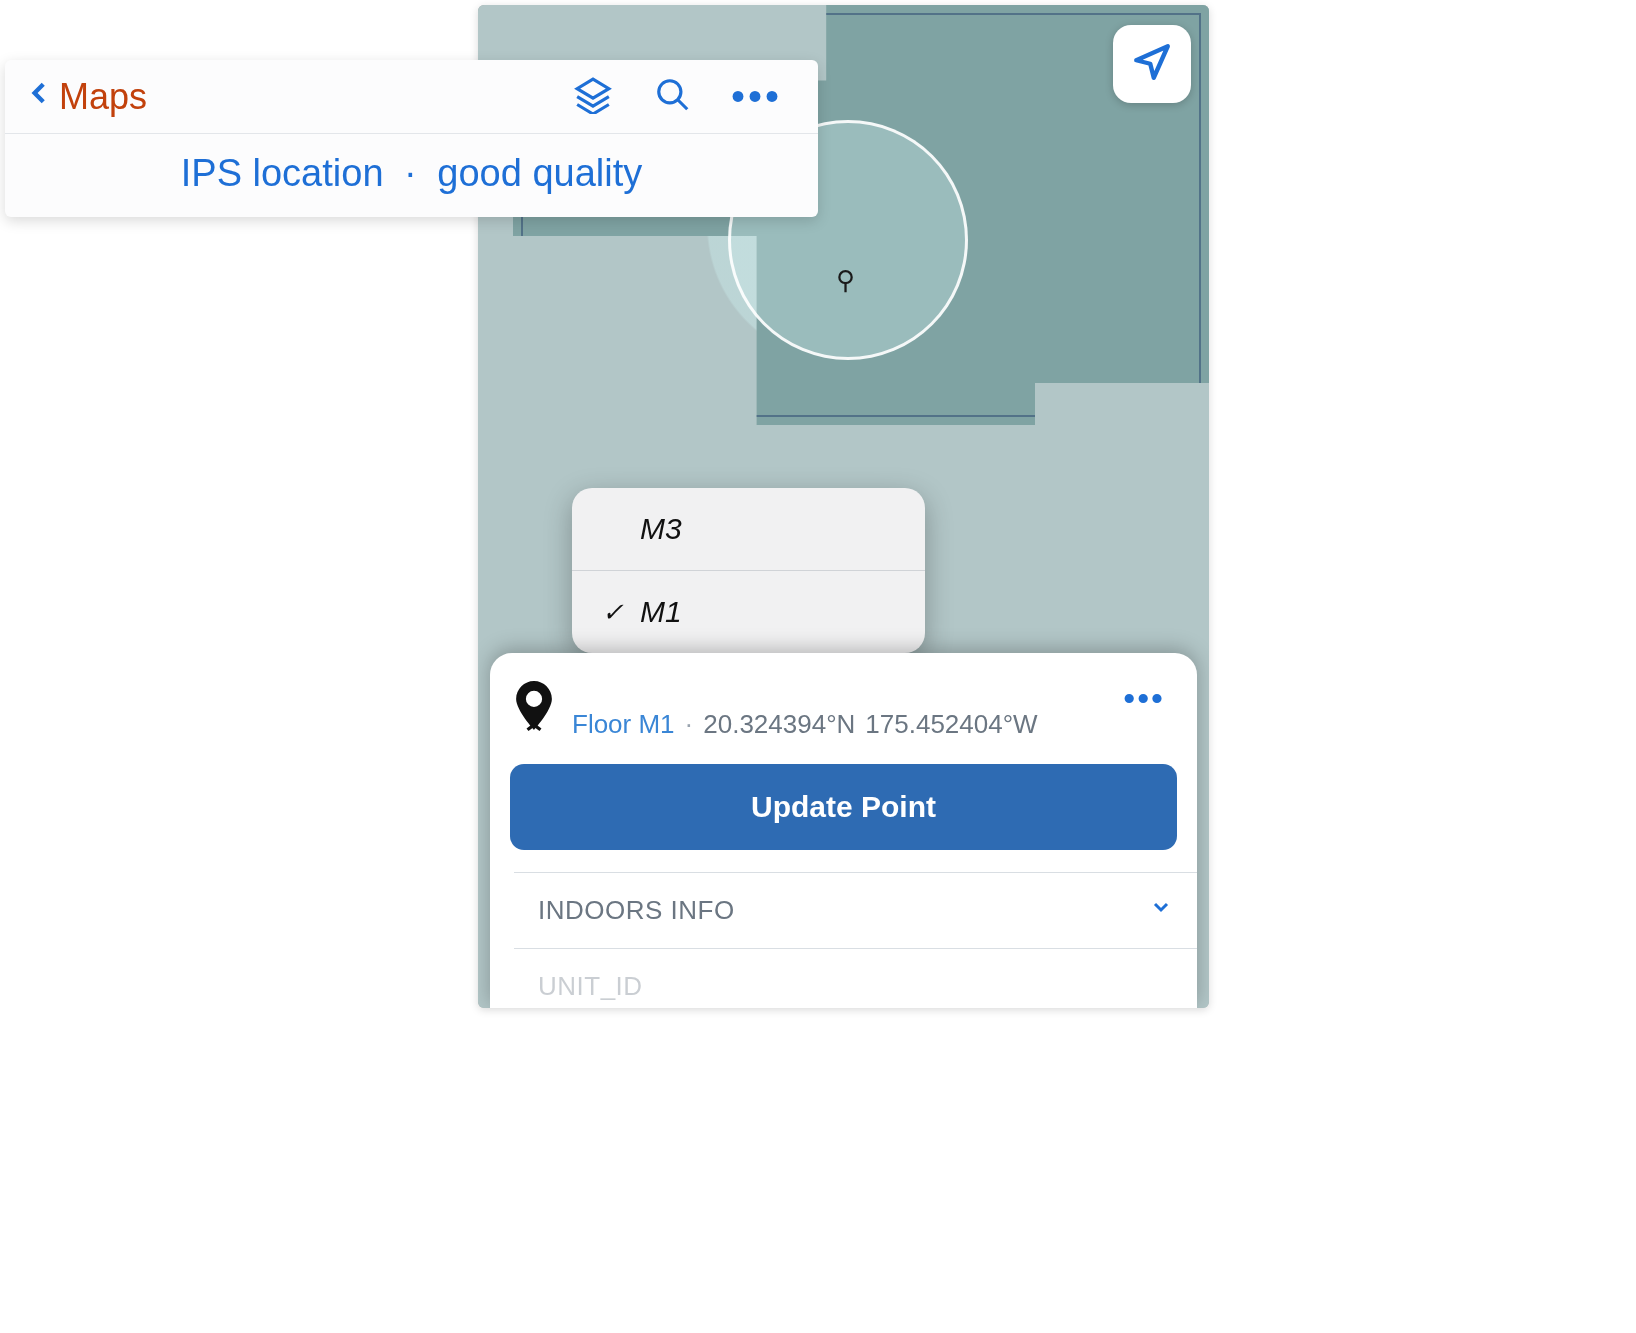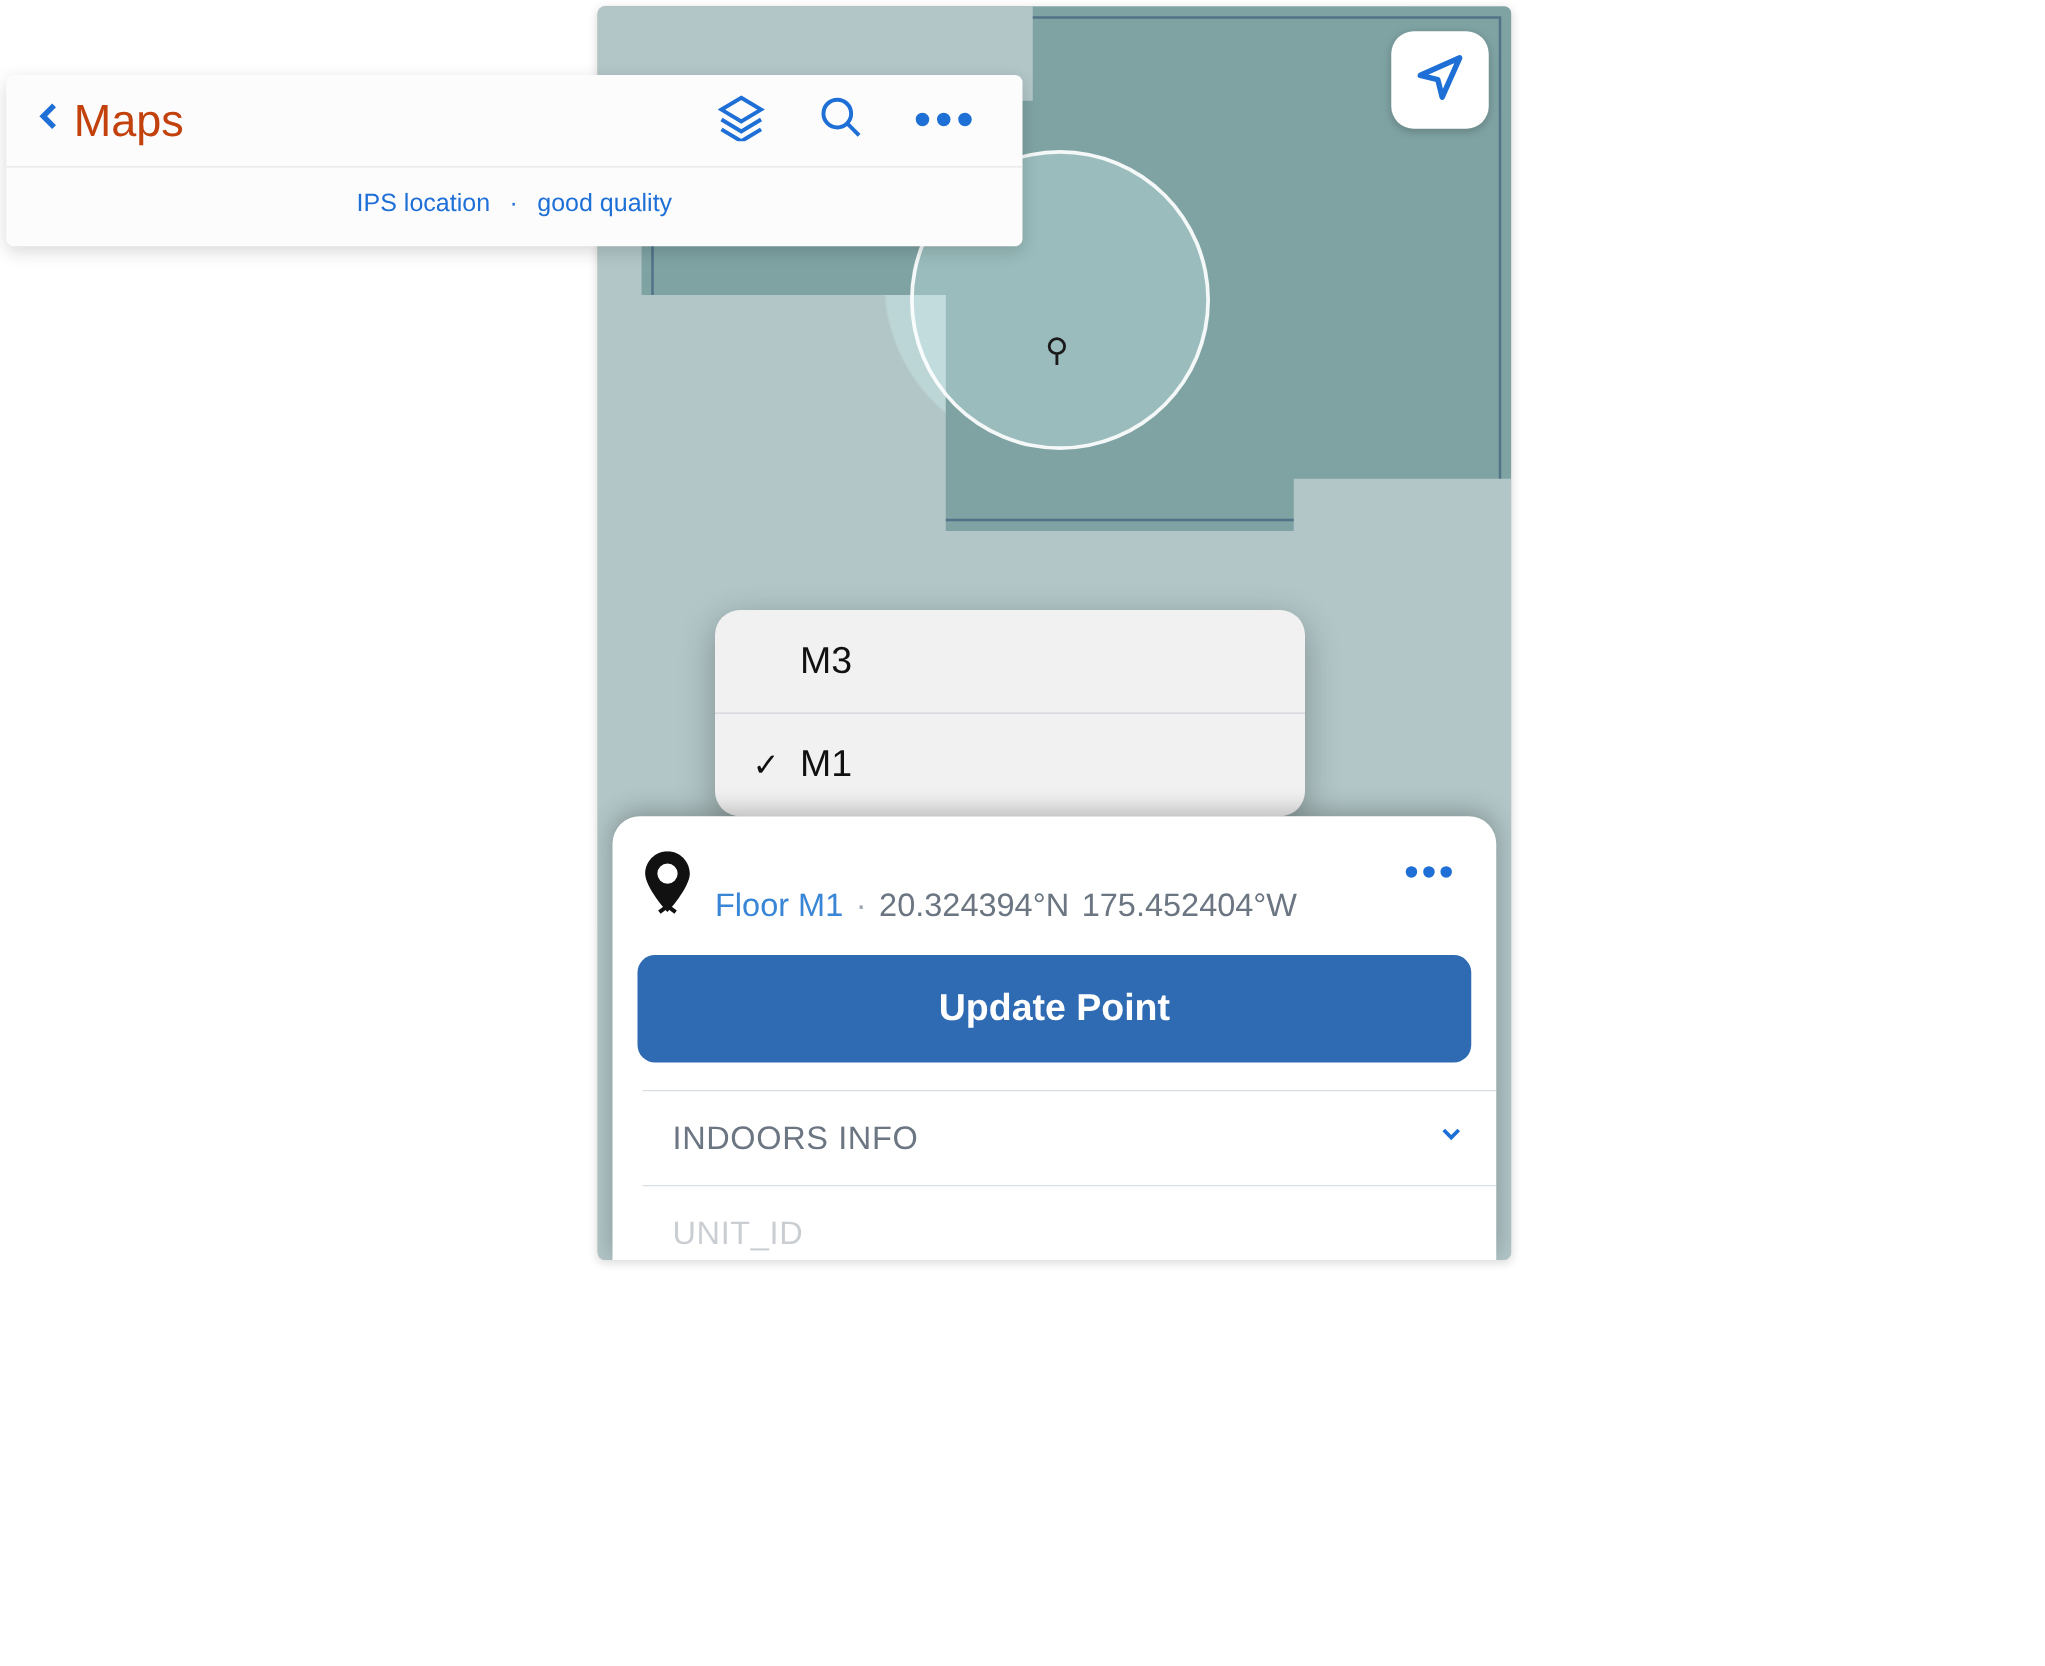--- a/index.html
+++ b/index.html
@@ -96,25 +96,26 @@
       cursor:pointer;
       margin-left:24px;
     }
     .section-row.cut{ padding-bottom:6px;align-items:center; }
     .chevron svg{ width:24px; height:24px; stroke:#1e6fd6; fill:none; stroke-width:3; }
 
     
     .floor-popover{
       position:absolute;
       left:94px; bottom:355px;
-      width:472px;
+      width:353px;
       background:#f1f1f2;
       border-radius:20px;
       box-shadow:0 8px 28px rgba(0,0,0,.28);
       overflow:hidden;
+      font-style:italic;
     }
     .floor-item{
       padding:24px 30px;
       font-size:30px; color:#111;
       border-top:1px solid #d0d3d7;
       display:flex; align-items:center; gap:14px;
       cursor:pointer;
     }
     .floor-item:first-child{ border-top:none; }
     .check{ width:24px; display:inline-block; font-size:26px; }
@@ -137,21 +138,21 @@
     .back{ display:flex; align-items:center; gap:6px; color:#c2410c; font-size:36px; cursor:pointer;}
     .back svg{ width:26px; height:32px; stroke:#1e6fd6; fill:none; stroke-width:4; }
     .hb-spacer{ flex:1; }
     .hb-icon{ width:72px; display:flex; justify-content:center; cursor:pointer; }
     .hb-icon svg{ width:38px; height:38px; stroke:#1e6fd6; fill:none; stroke-width:2; }
     .hb-more{ color:#1e6fd6; font-size:40px; letter-spacing:3px; cursor:pointer; padding:0 14px;}
     .hb-status{
       border-top:1px solid #e3e6ea;
       text-align:center;
       color:#1e6fd6;
-      font-size:20px;
+      font-size:38px;
       padding:18px 0 22px;
     }
     .hb-status .sep{ margin:0 10px; }
   </style>
 </head>
 <body>
 
 <div class="map-panel">
   <div class="map-bg">
     <div class="building"></div>

